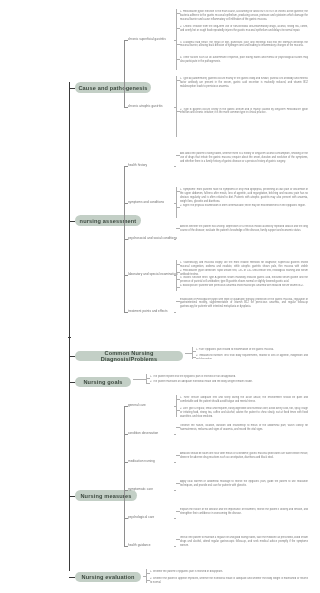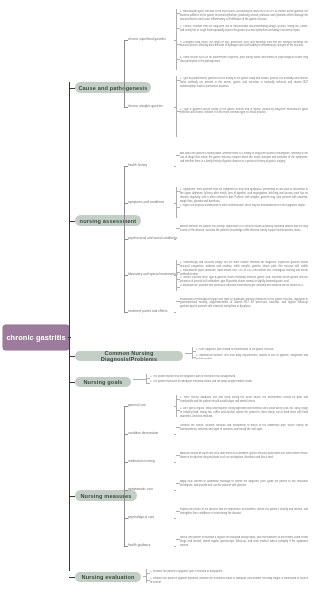--- a/index.html
+++ b/index.html
@@ -68,21 +68,20 @@
     letter-spacing:0px;
     text-align:justify;
     word-break:break-word;
   }
 </style>
 </head>
 <body>
 
 <div id="canvas">
 
-  <div class="root" id="root-node" style="left:3px;top:325px;width:66px;height:25px;">chronic gastritis</div>
 
   <div class="vline dark" style="left:69px;top:82px;height:489px;"></div>
   <div class="hline dark" style="left:68px;top:337px;width:3px;"></div>
 
   <div id="dyn">
       <div class="branch" style="left:75px;top:82px;width:76px;height:11px;">Cause and pathogenesis</div>
       <div class="hline dark" style="left:69px;top:87.5px;width:6px;"></div>
       <div class="vline" style="left:124px;top:39.5px;height:67px;"></div>
       <div class="hline" style="left:151px;top:87.5px;width:-27px;"></div>
       <div class="hline" style="left:124px;top:39.5px;width:4px;"></div>

